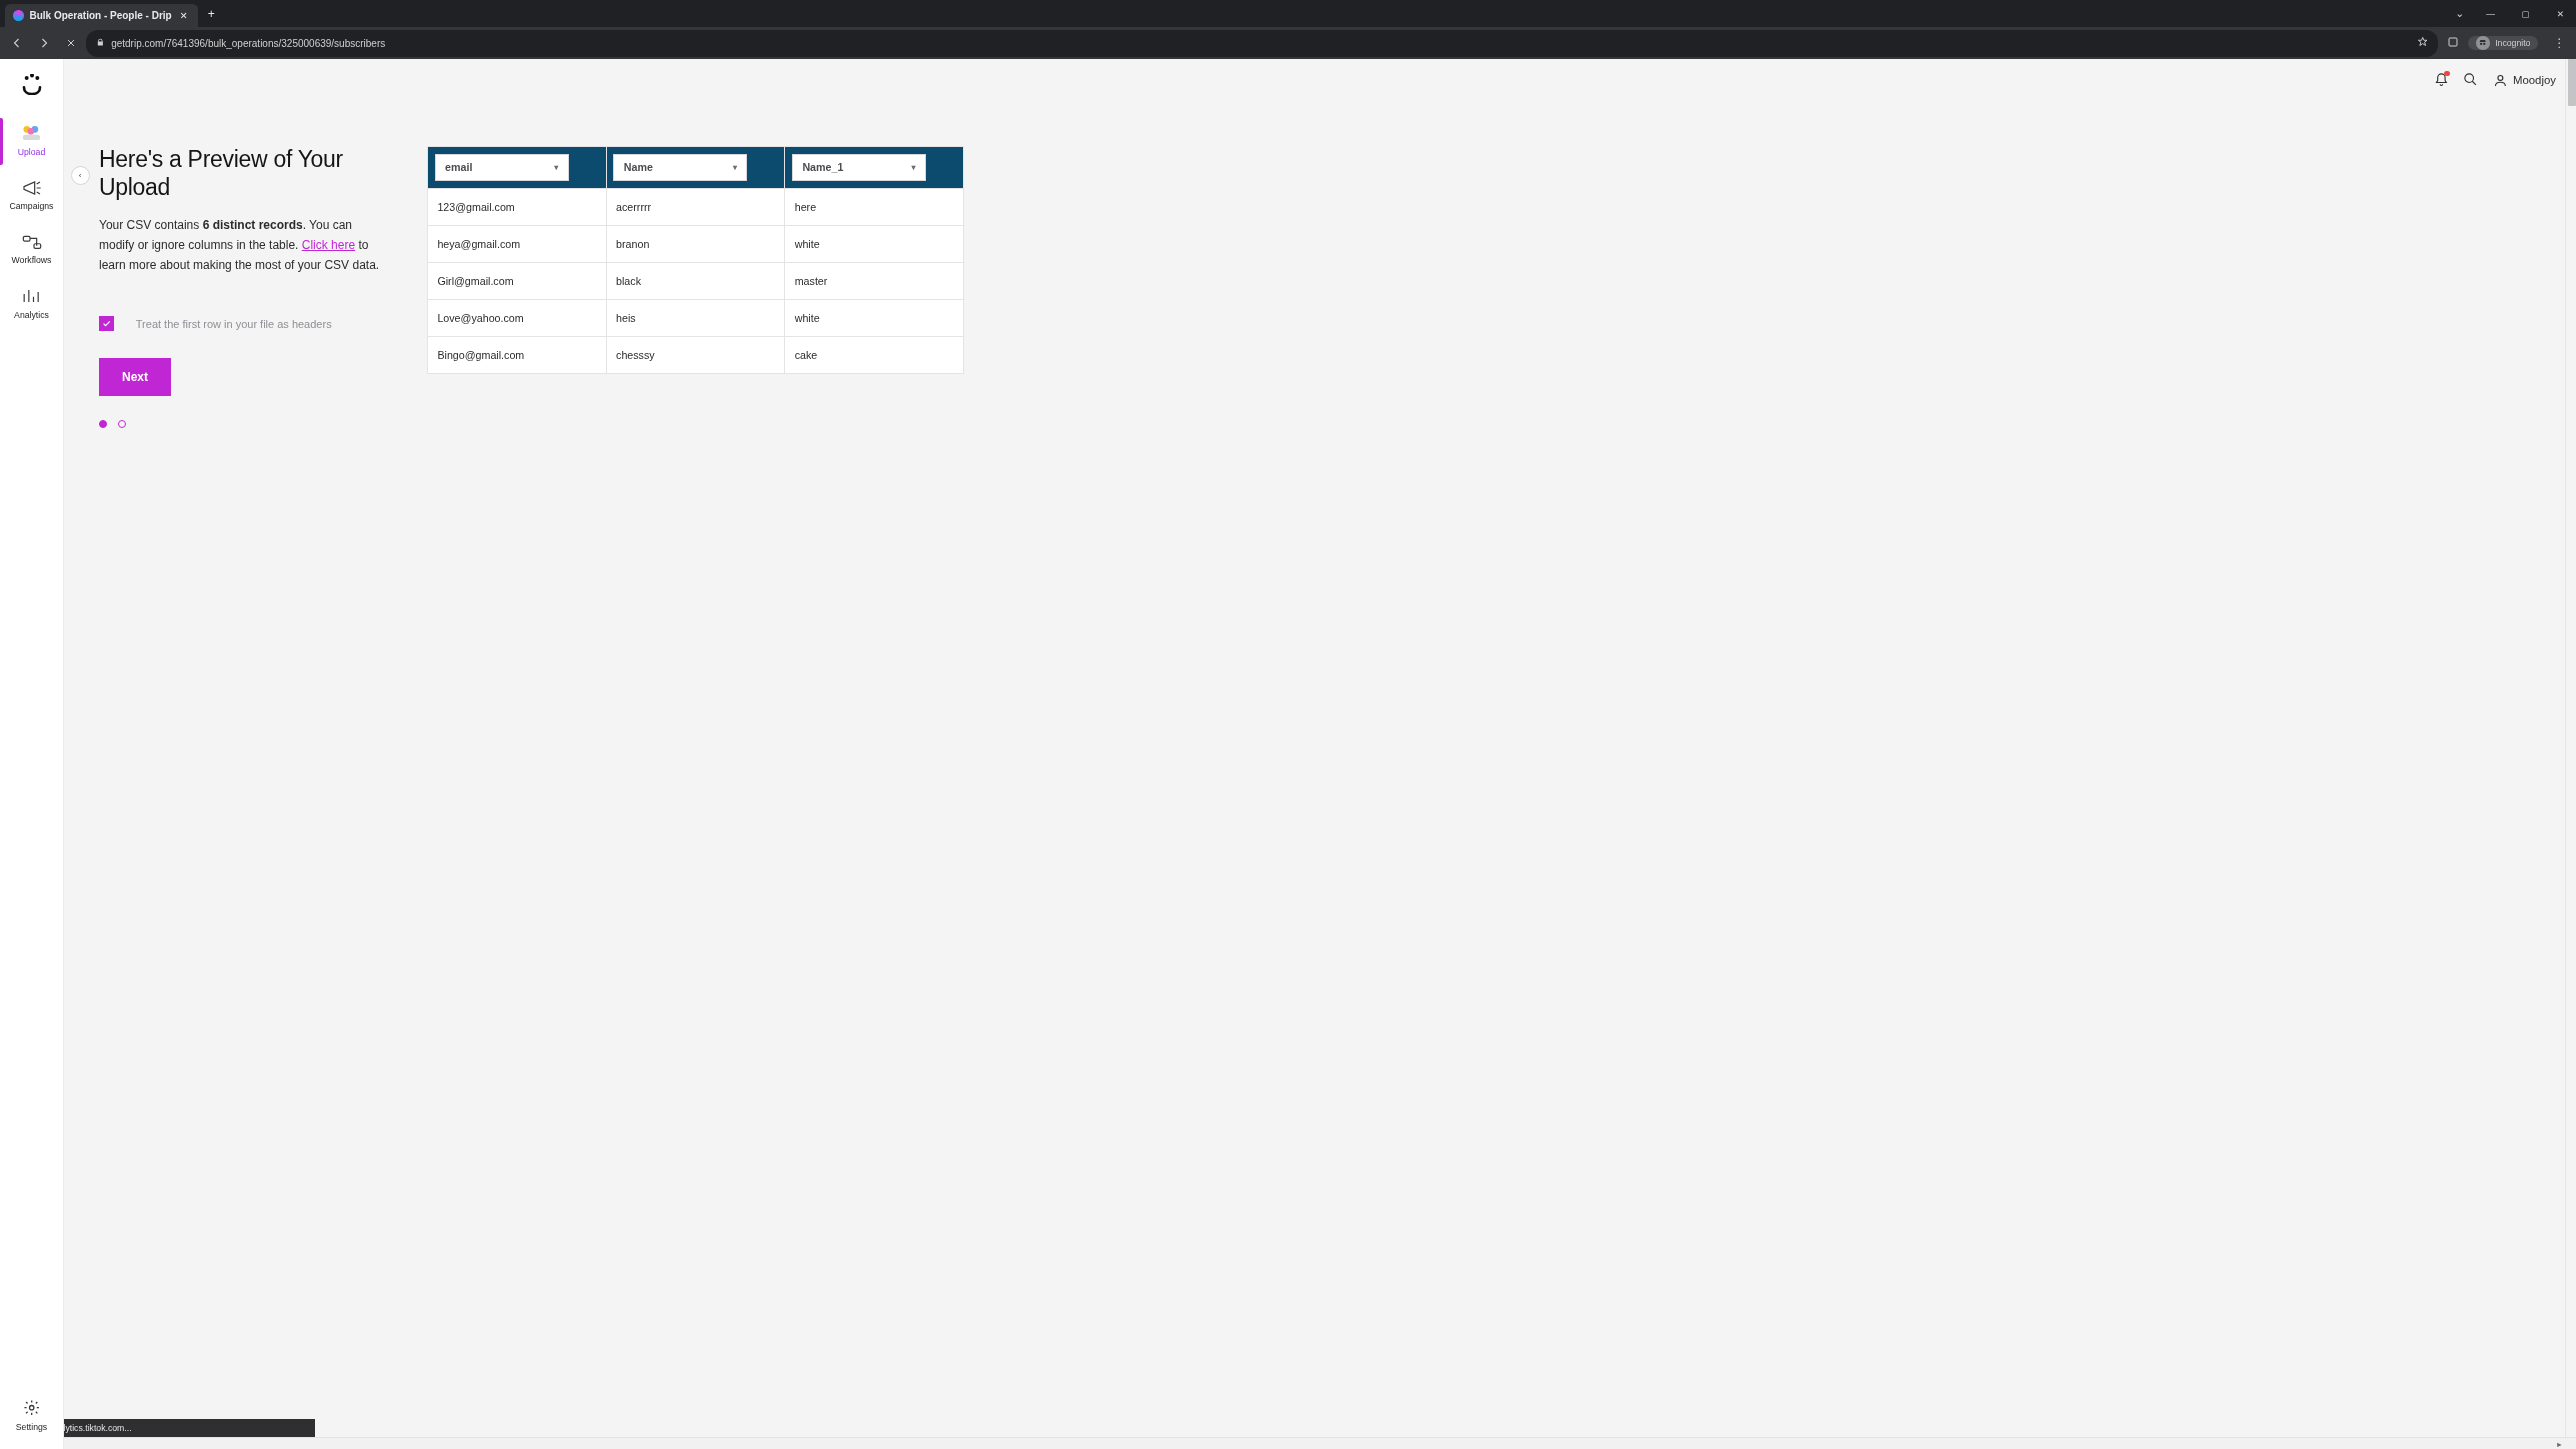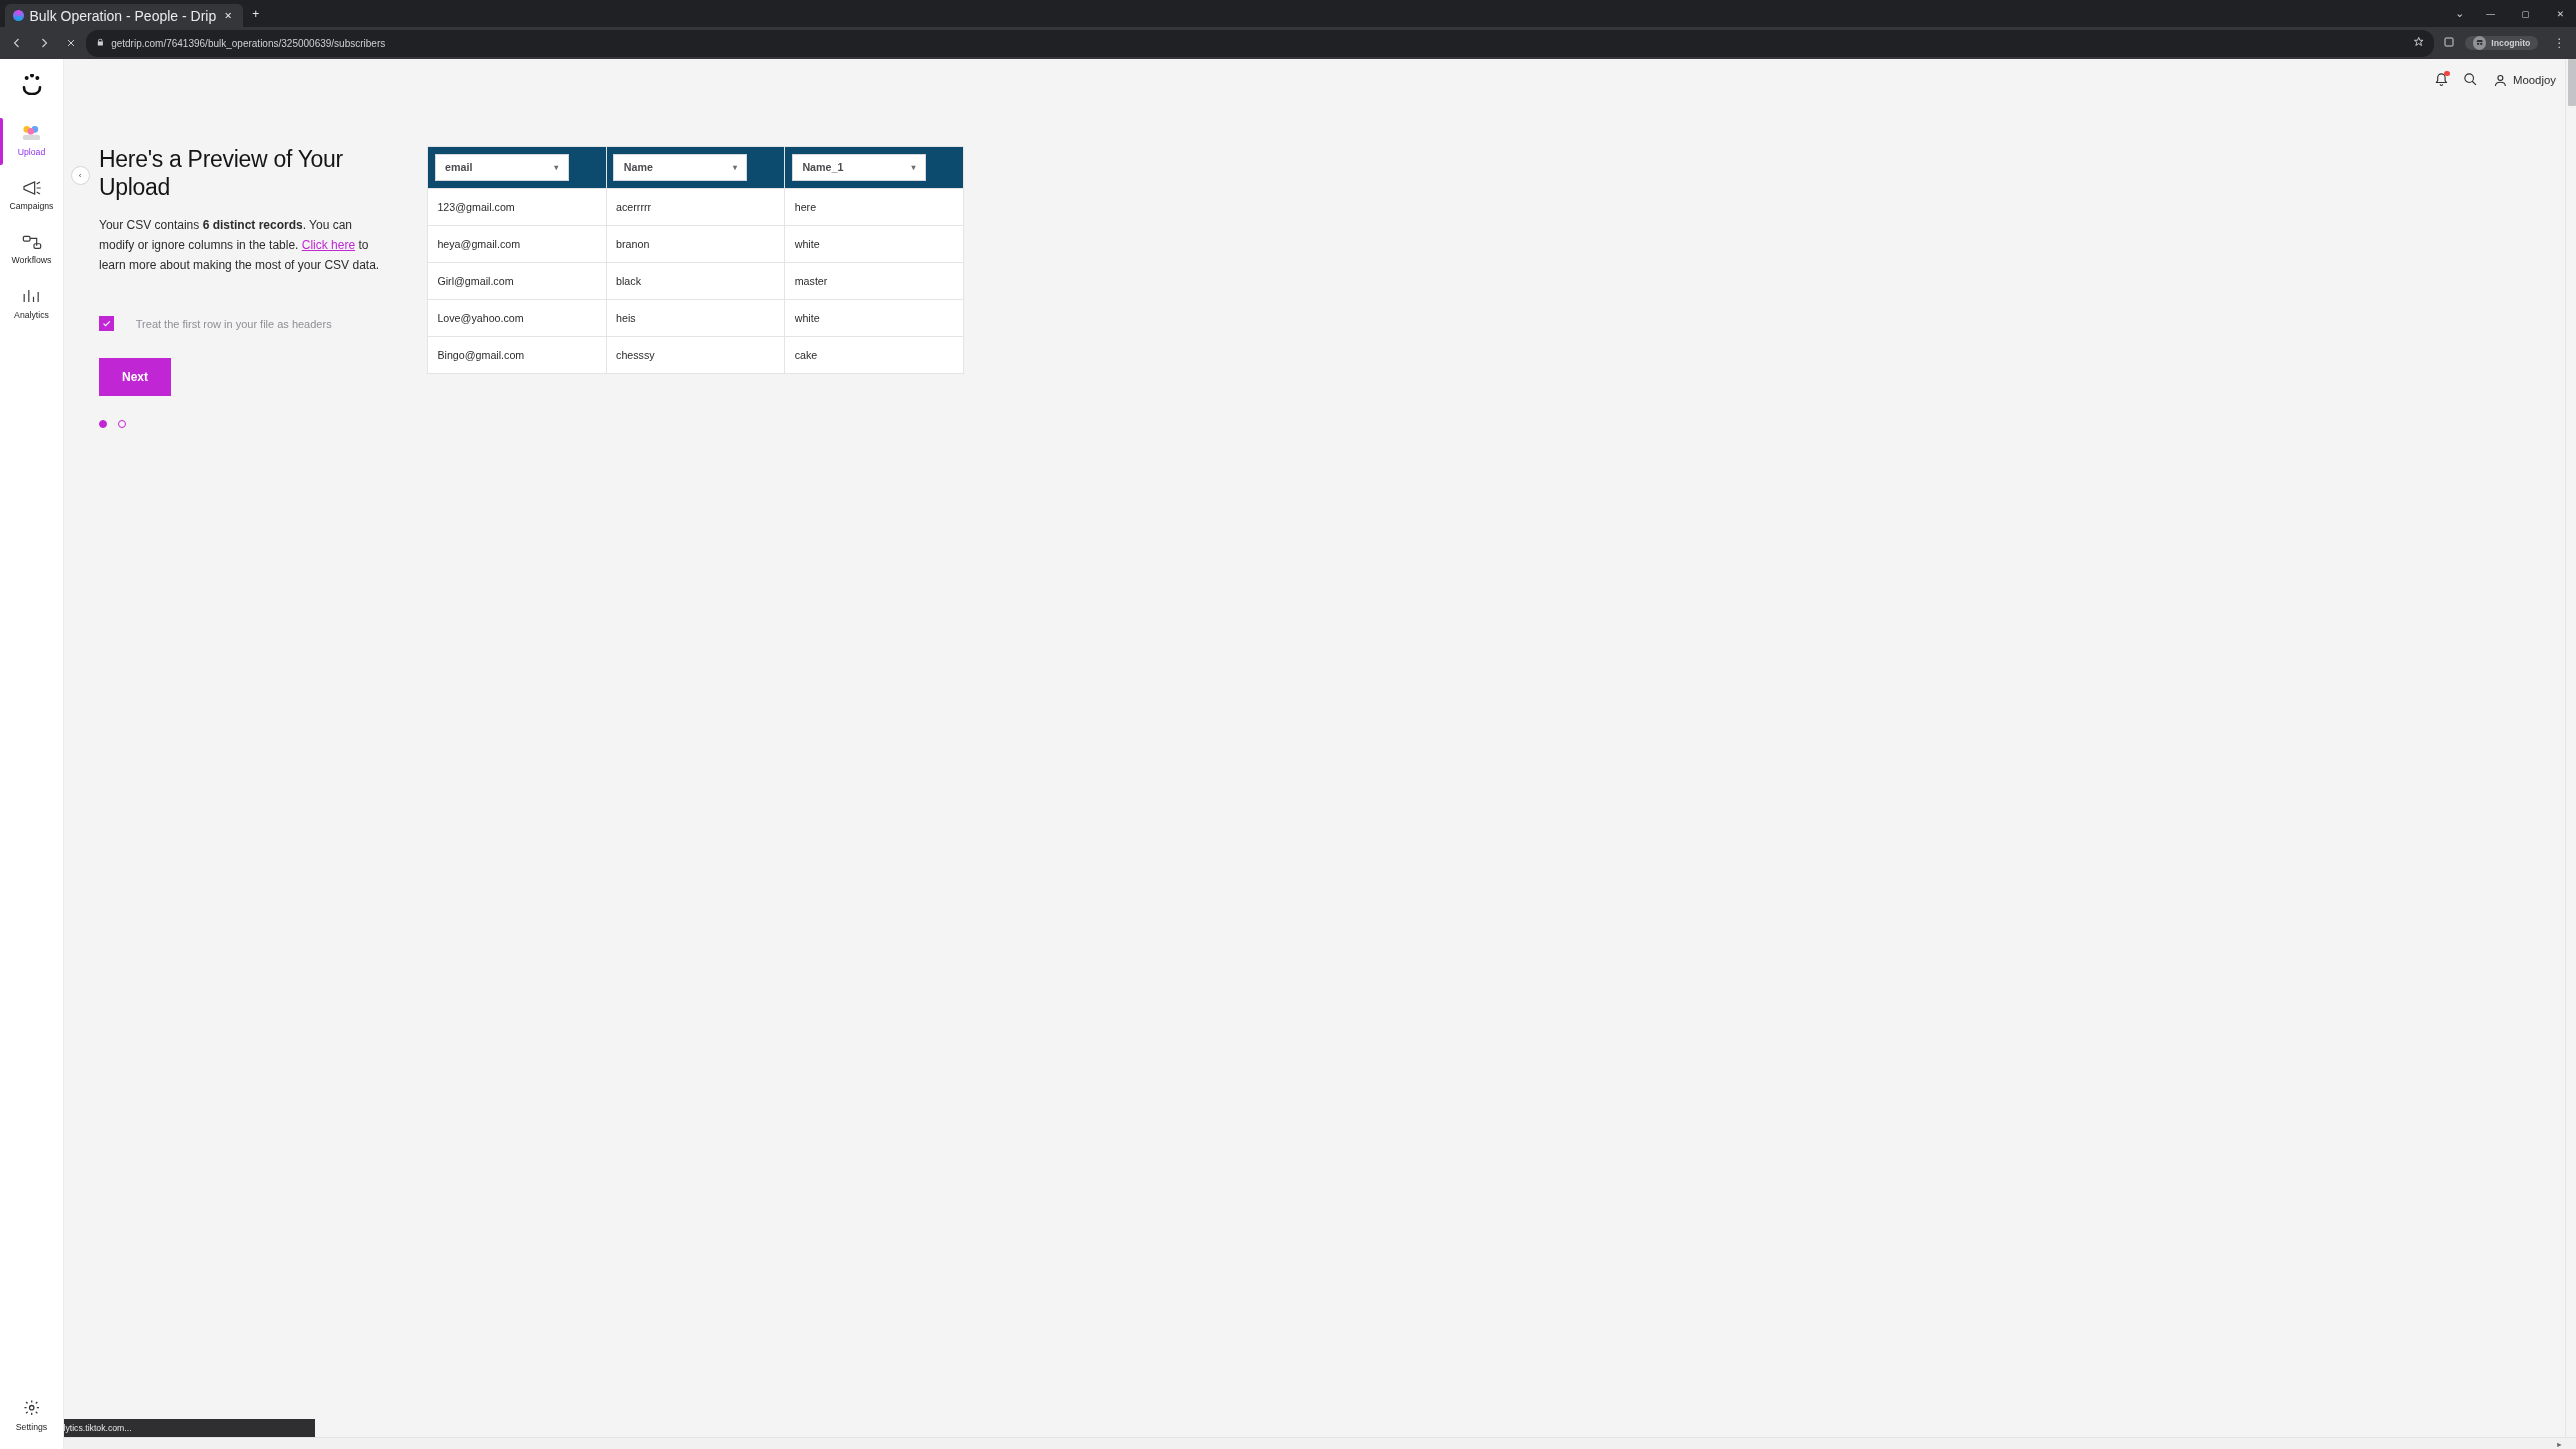--- a/index.html
+++ b/index.html
@@ -16,21 +16,21 @@
 }
 .tab {
   display: flex; align-items: center; gap: 5.4px;
   background: #35363a; color: #e8eaed;
   height: 23px; margin-top: 4px;
   padding: 0 8px; border-radius: 5.4px 5.4px 0 0;
   min-width: 154px;
 }
 .tab .favicon { width: 10.7px; height: 10.7px; border-radius: 50%;
   background: conic-gradient(#d946ef, #0ea5e9, #d946ef); }
-.tab-title { font-size: 14px; flex: 1; white-space: nowrap; overflow: hidden; text-overflow: ellipsis; }
+.tab-title { font-size: 10px; flex: 1; white-space: nowrap; overflow: hidden; text-overflow: ellipsis; font-weight: bold; }
 .tab-close { color: #e8eaed; font-size: 9.4px; padding: 1.3px 2.7px; cursor: pointer; }
 .newtab { color: #e8eaed; font-size: 12px; padding: 0 9.4px; cursor: pointer; }
 .title-spacer { flex: 1; }
 .win-controls { display: flex; align-items: center; gap: 4px; color: #cfd0d1; }
 .win-btn { width: 31px; height: 23px; display:flex; align-items:center; justify-content:center; cursor:pointer; font-size:8.7px; }
 .chevdown { font-size: 10.7px; margin-right: 6.7px; }
 
 .chrome-toolbar {
   height: 32px;
   background: #35363a;
@@ -47,21 +47,20 @@
   display:flex; align-items:center; padding: 0 9.4px; gap: 6.7px;
   color: #cfd0d1; font-size: 10px;
 }
 .lock { font-size: 8.7px; }
 .url { white-space: nowrap; overflow: hidden; text-overflow: ellipsis; }
 .addr-right { display:flex; align-items:center; gap: 9.4px; margin-left: 5.4px; color:#cfd0d1; }
 .incog-badge {
   display:flex; align-items:center; gap:5.4px;
   background:#4a4b4f; padding:0 8px; border-radius:10.7px;
   font-size:8.7px;
-  font-weight:bold;
 }
 .incog-icon { width:13.4px; height:13.4px; border-radius:50%; background:#8f9194; display:flex; align-items:center; justify-content:center; }
 .kebab { font-size: 12px; padding: 2.7px 5.4px; cursor:pointer; }
 
 
 .page {
   position: absolute; top: 59px; left: 0; right: 0; bottom: 0;
   background: #f4f4f5;
   display: flex;
 }

